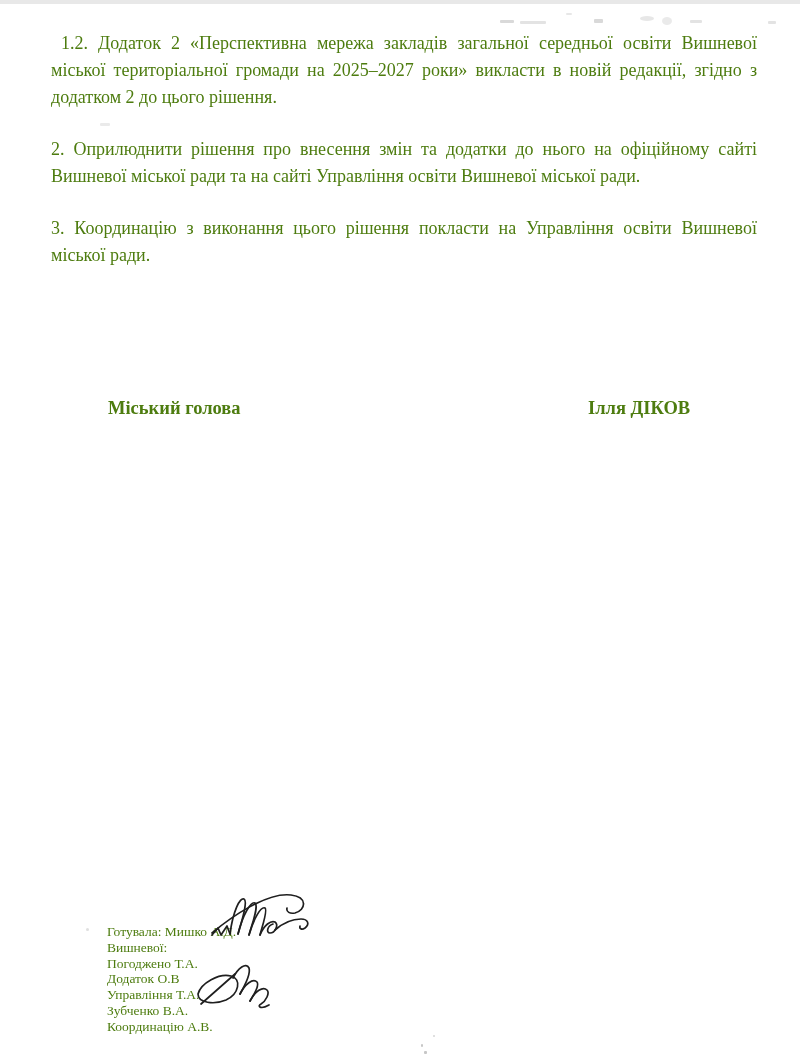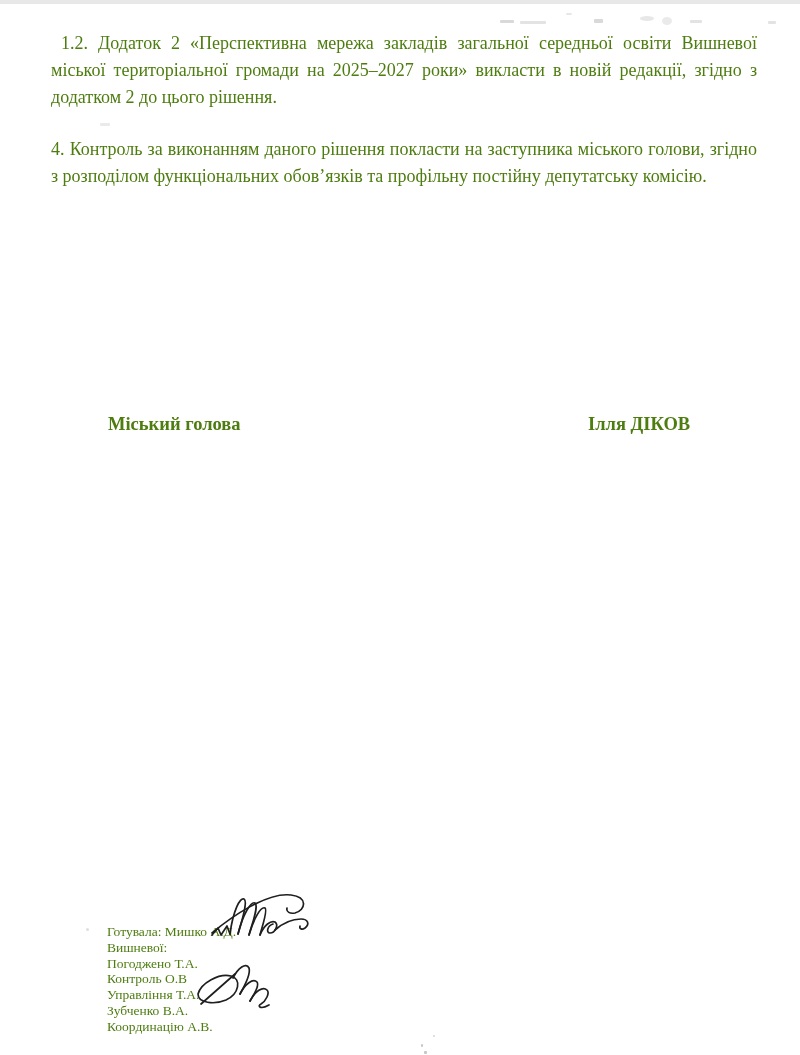--- a/index.html
+++ b/index.html
@@ -27,21 +27,21 @@
     text-align: justify;
   }
   .para {
     margin: 0 0 25px 0;
   }
   .para-first {
     text-indent: 10px;
   }
   .mayor-row {
     position: absolute;
-    top: 410px;
+    top: 394px;
     left: 0;
     width: 676px;
     height: 27px;
     font-size: 18.5px;
     font-weight: bold;
   }
   .mayor-title {
     position: absolute;
     left: 108px;
     top: 0;
@@ -112,33 +112,34 @@
       <div class="noise n8"></div>
       <div class="noise n9"></div>
     <div class="noise n10"></div>
       <div class="noise n11"></div>
       <div class="noise n12"></div>
     <div class="noise n13"></div>
   </div>
 
   <div class="body-text">
     <p class="para para-first">1.2. Додаток 2 «Перспективна мережа закладів загальної середньої освіти Вишневої міської територіальної громади на 2025–2027 роки» викласти в новій редакції, згідно з додатком 2 до цього рішення.</p>
-    <p class="para">4. Контроль за виконанням даного рішення покласти на заступника міського голови, згідно з розподілом функціональних обов’язків та профільну постійну депутатську комісію.</p>
+    <p class="para">2. Оприлюднити рішення про внесення змін та додатки до нього на офіційному сайті Вишневої міської ради та на сайті Управління освіти Вишневої міської ради.</p>
+    <p class="para">3. Координацію з виконання цього рішення покласти на Управління освіти Вишневої міської ради.</p>
   </div>
 
   <div class="mayor-row">
     <span class="mayor-title">Міський голова</span>
     <span class="mayor-name">Ілля ДІКОВ</span>
   </div>
 
   <div class="approval">
     <div>Готувала: Мишко А.Д.</div>
     <div>Вишневої:</div>
     <div>Погоджено Т.А.</div>
-    <div>Контроль О.В</div>
+    <div>Додаток О.В</div>
     <div>Управління Т.А.</div>
     <div>Зубченко В.А.</div>
     <div>Координацію А.В.</div>
   </div>
 
   <svg class="sig sig-1" width="112" height="58" viewBox="0 0 112 58">
     <path d="M3,46 L9,39 L12,46 L18,37 L21,45"></path>
     <path d="M21,45 C24,22 31,8 35,10 C39,12 33,32 29,45"></path>
     <path d="M29,45 C34,25 42,12 46,14 C50,17 43,35 40,46"></path>
     <path d="M40,46 C45,29 52,17 56,19 C59,21 53,38 51,46"></path>

